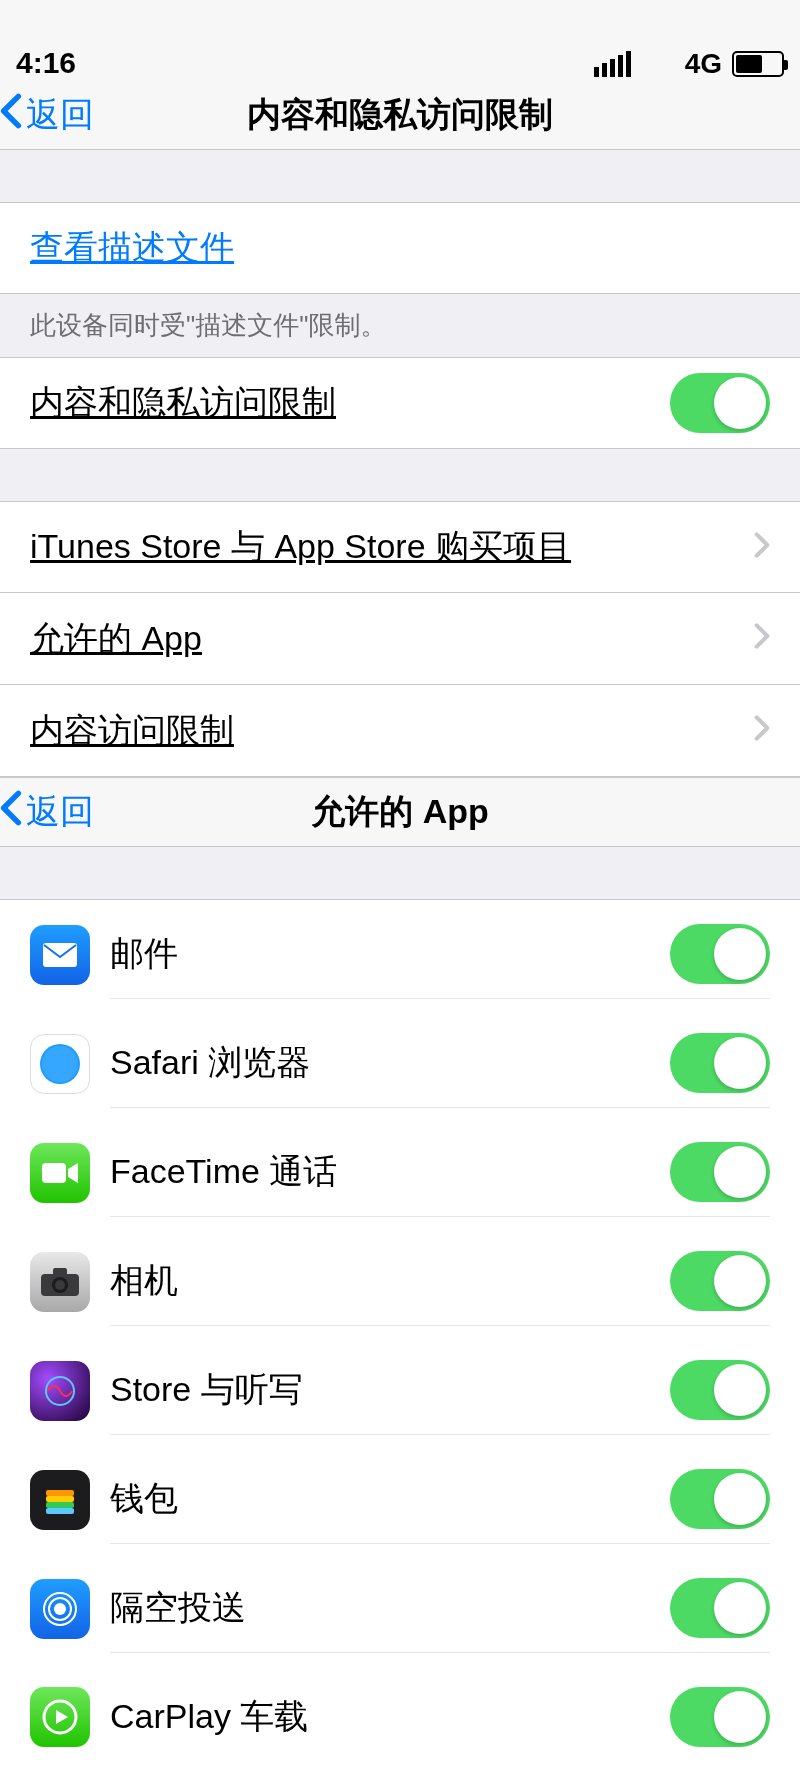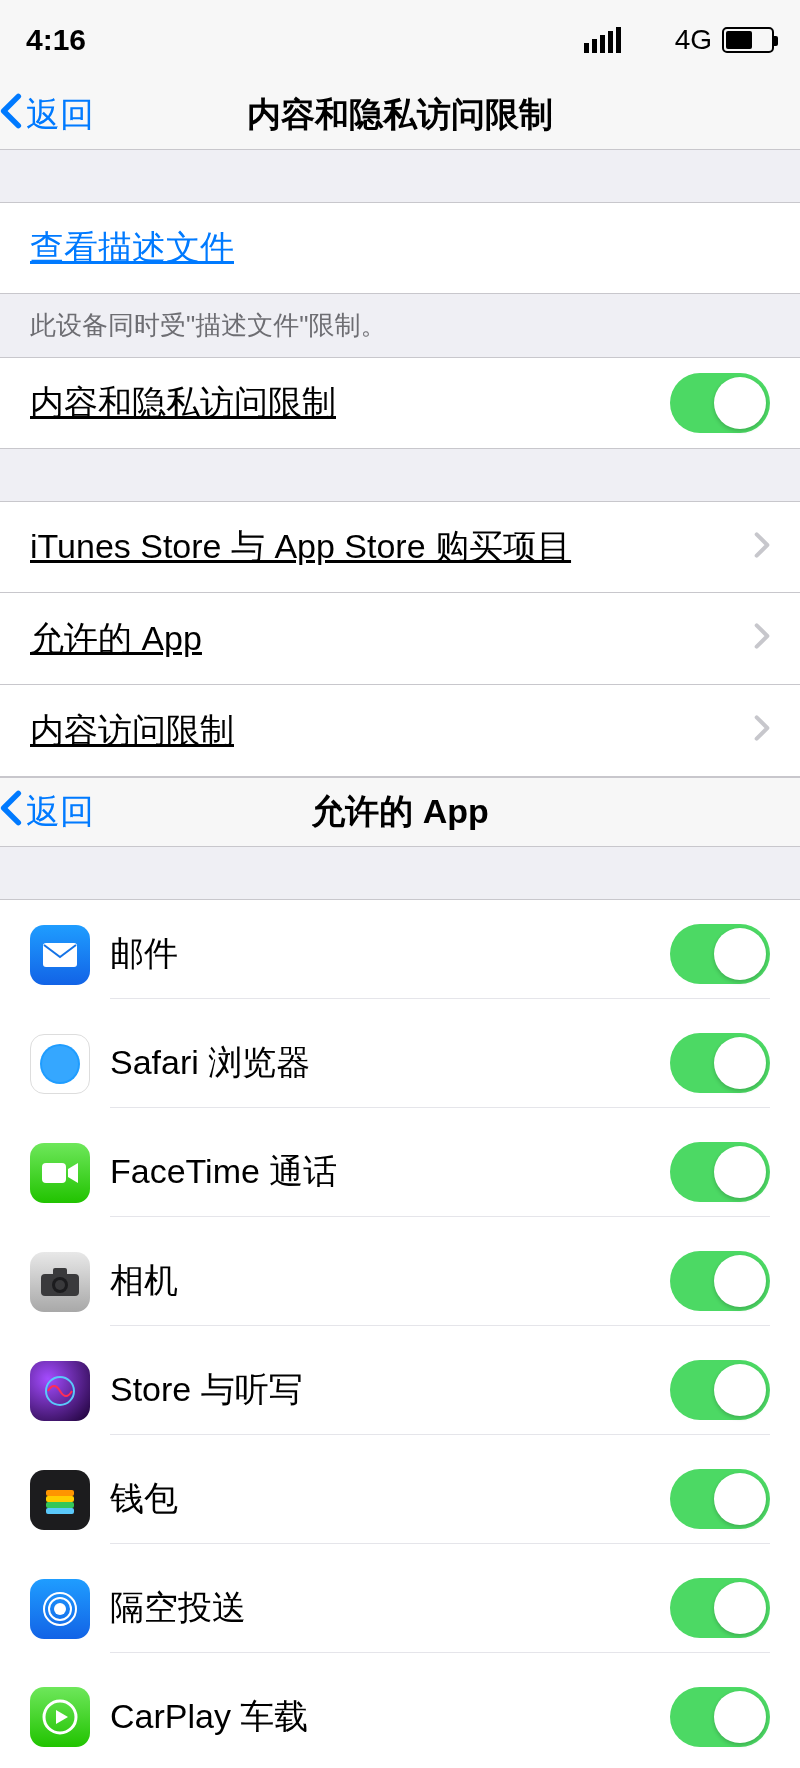--- a/index.html
+++ b/index.html
@@ -5,36 +5,36 @@
     * { margin: 0; padding: 0; box-sizing: border-box; }
     body {
       width: 800px;
       font-family: -apple-system, "Helvetica Neue", Arial, sans-serif;
       background: #efeff4;
       color: #000;
     }
     .status-bar {
       height: 80px;
       display: flex;
-      align-items: center;
+      align-items: flex-end;
       justify-content: space-between;
-      padding: 0 26px;
+      padding: 0 16px;
       background: #f7f7f7;
       font-size: 30px;
       font-weight: 600;
     }
     .status-right { display: flex; align-items: center; gap: 10px; }
     .signal-bars { display: flex; align-items: flex-end; gap: 3px; }
     .signal-bars span { width: 5px; background: #000; }
     .signal-bars span:nth-child(1){height:10px}
     .signal-bars span:nth-child(2){height:14px}
     .signal-bars span:nth-child(3){height:18px}
     .signal-bars span:nth-child(4){height:22px}
     .signal-bars span:nth-child(5){height:26px}
-    .net-label { font-size: 28px; font-weight: 400; margin-left: 44px; }
+    .net-label { font-size: 28px; font-weight: 700; margin-left: 44px; }
     .battery { width: 52px; height: 26px; border: 2.5px solid #000; border-radius: 5px; position: relative; display: flex; align-items: center; padding: 2px; }
     .battery::after { content:""; position:absolute; right:-6px; top:7px; width:4px; height:10px; background:#000; border-radius:0 2px 2px 0; }
     .battery .fill { width: 60%; height: 100%; background:#000; border-radius:2px; }
 
     .nav-bar {
       height: 70px;
       background: #f7f7f7;
       border-bottom: 1px solid #c8c7cc;
       display: flex;
       align-items: center;

